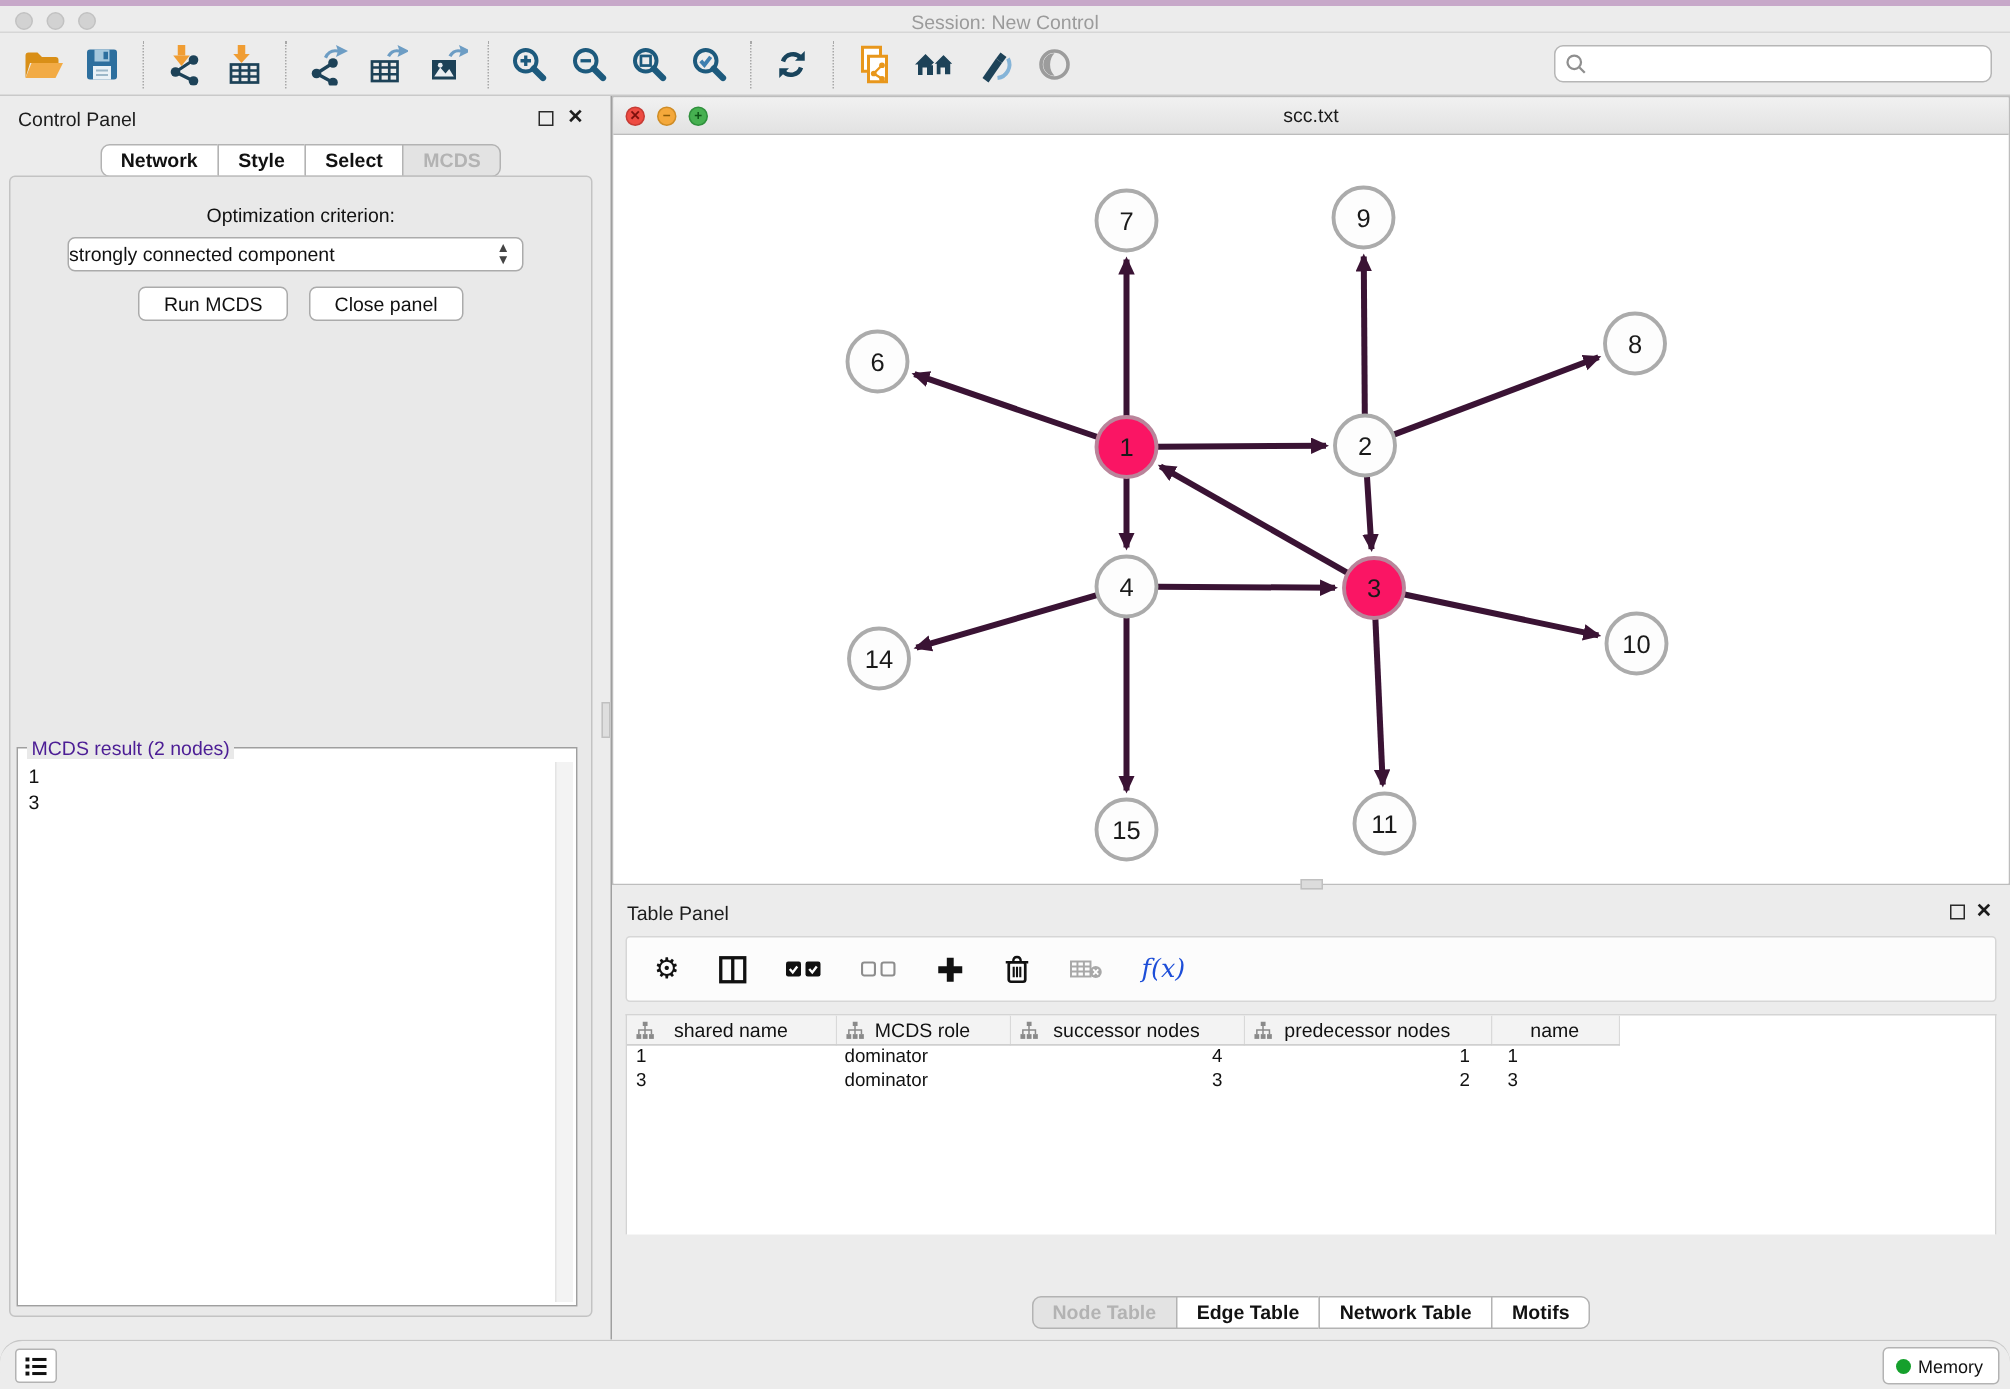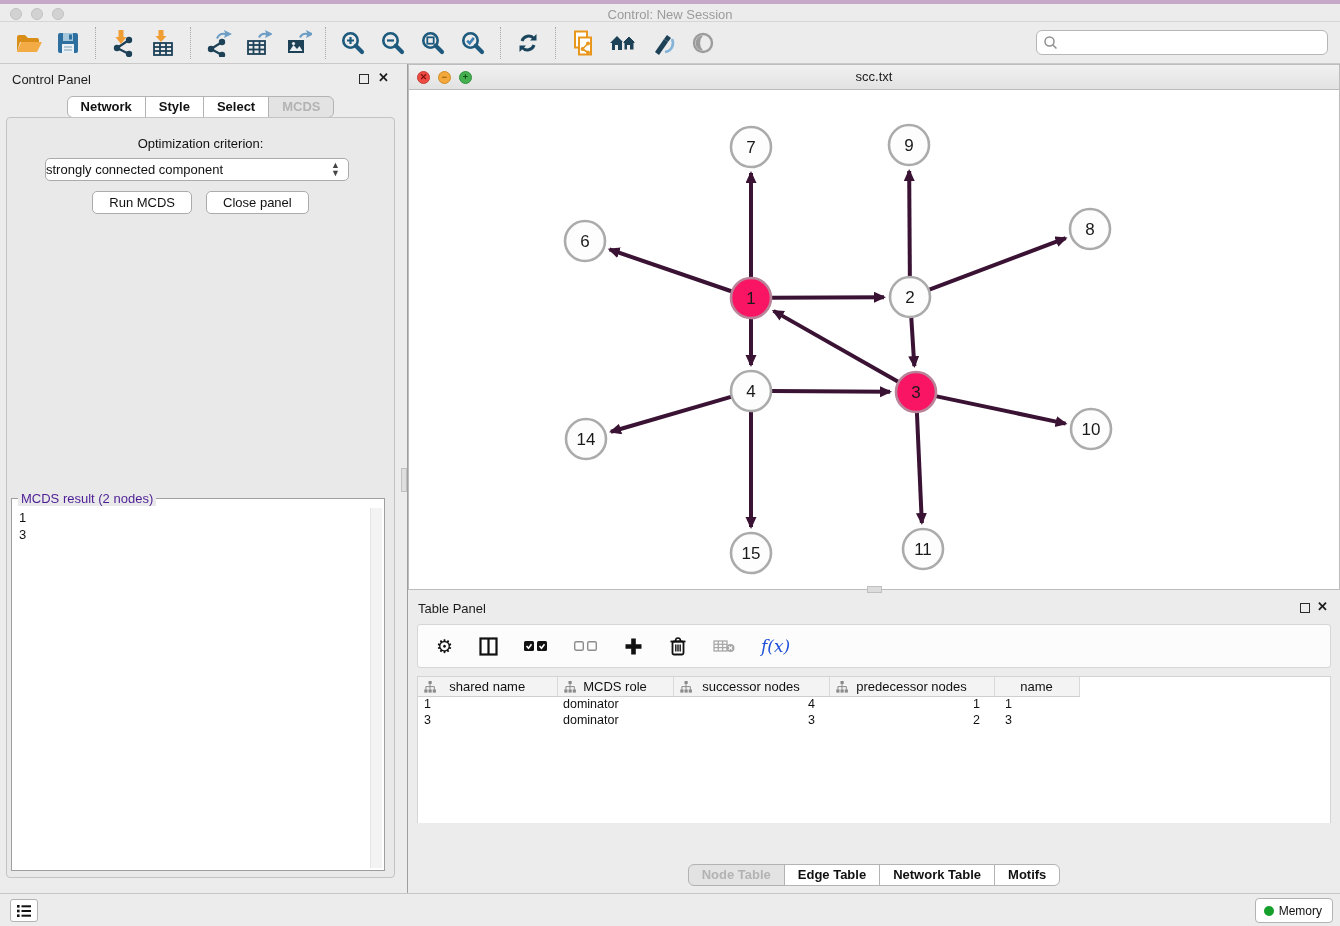--- a/index.html
+++ b/index.html
@@ -93,38 +93,38 @@
   th.filler { background:#fff; border-right:none; border-bottom:none; }
   th .col-icon { position:absolute; left:6px; top:4px; }
   td { height:16px; font-size:12.5px; color:#111; padding:0; }
   td.al { text-align:left; padding-left:6px; }
   td.ar { text-align:right; padding-right:14px; }
   td.an { text-align:left; padding-left:11px; }
   #bottom-tabs { position:absolute; left:0; right:0; top:269px; display:flex; justify-content:center; }
 
   
   #status-bar { position:absolute; left:0; top:893px; width:1340px; height:33px;
-    background:#ececec; border-top:1px solid #c6c6c6; }
+    background:#ececec; border-top:1px solid #c6c6c6;border-radius:15px; }
   #list-btn { position:absolute; left:10px; top:5px; width:28px; height:23px; background:#fff;
     border:1px solid #b3b3b3; border-radius:3px; display:flex; align-items:center; justify-content:center; }
   #memory-btn { position:absolute; right:7px; top:4px; height:25px; background:#fff;
     border:1px solid #b3b3b3; border-radius:4px; display:flex; align-items:center; gap:5px;
     padding:0 10px 0 8px; font-size:12px; color:#111; }
   #memory-dot { width:10px; height:10px; border-radius:50%; background:#15a02c; }
 </style>
 </head>
 <body>
 
 <div id="titlebar">
   <div id="traffic-main">
     <div class="gray-dot"></div>
     <div class="gray-dot"></div>
     <div class="gray-dot"></div>
   </div>
-  <div id="win-title">Control: New Session</div>
+  <div id="win-title">Session: New Control</div>
 </div>
 
 <div id="main-toolbar">
   <div class="tbi">
     <svg width="28" height="28" viewBox="0 0 28 28">
         <path d="M3 23 V8 q0-2 2-2 h6 l3 3 h9 q2 0 2 2 v2 H6 Z" fill="#d98f17"></path>
         <path d="M3 23 l4-10 h21 l-5 10 z" fill="#f2ab45"></path>
       </svg>
   </div>
   <div class="tbi">

